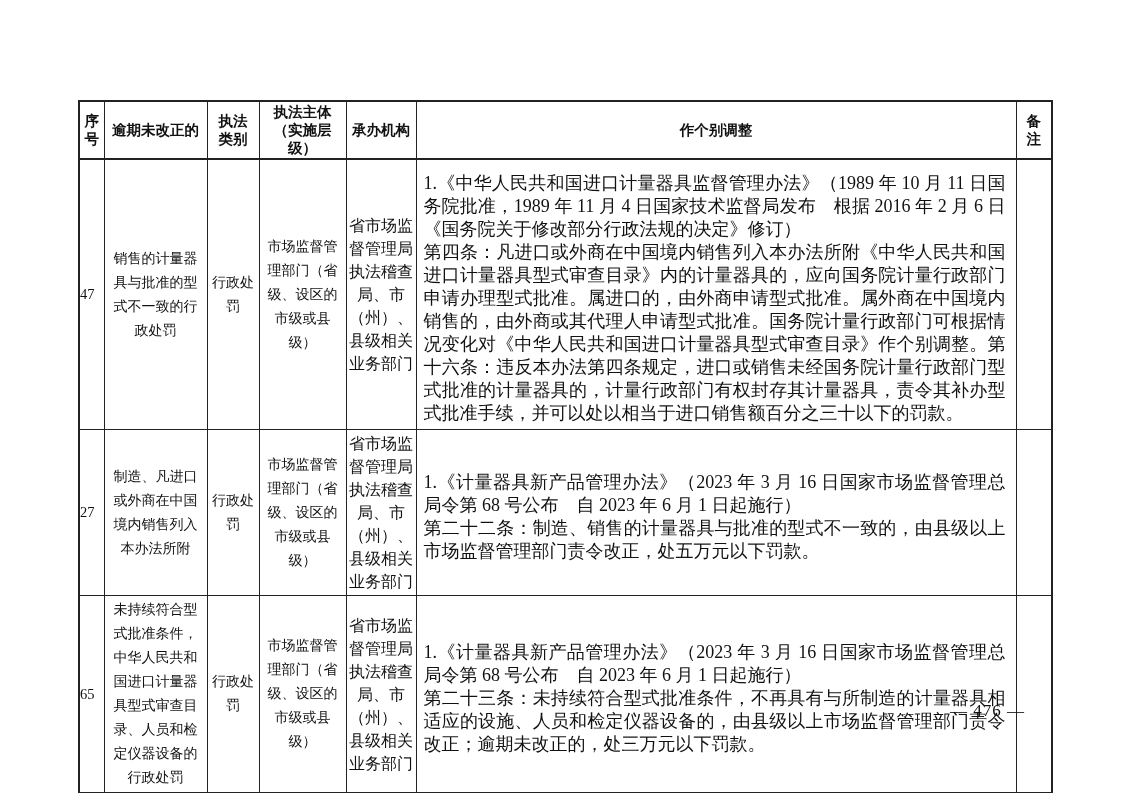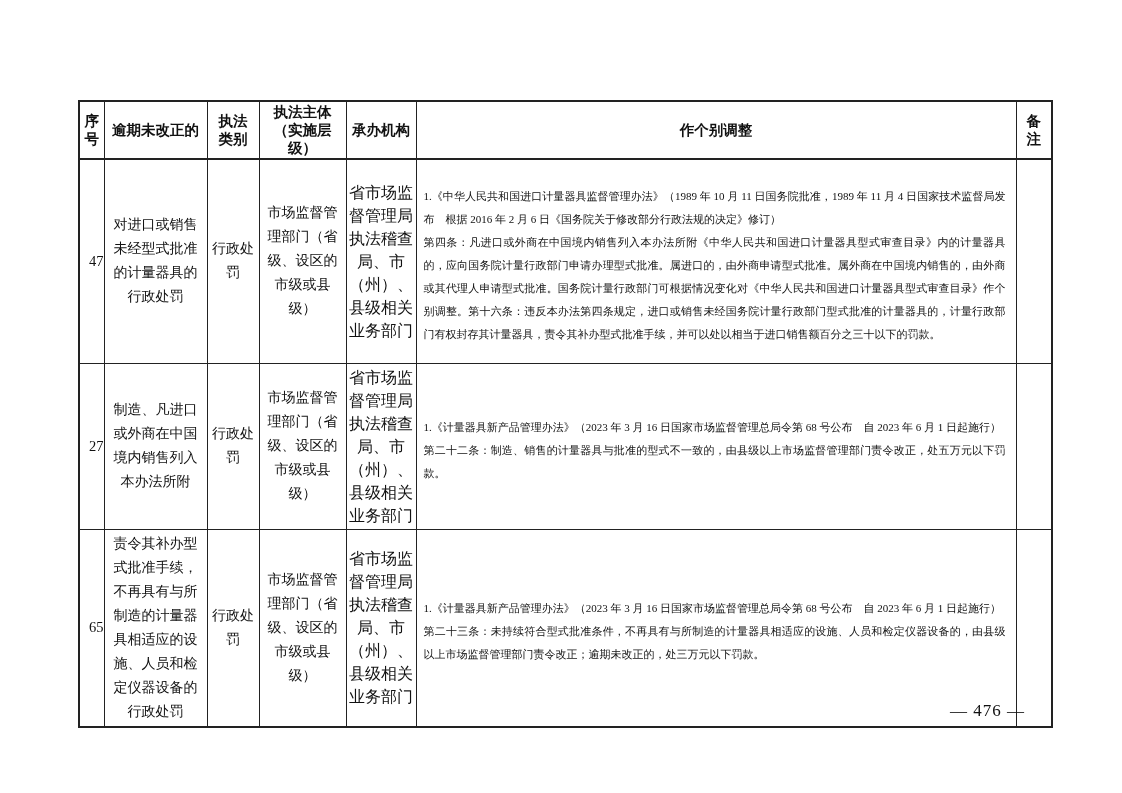--- a/index.html
+++ b/index.html
@@ -38,33 +38,33 @@
     white-space: pre-line;
     border-bottom-width: 2.5px;
   }
   .cell-center {
     text-align: center;
     font-size: 14px;
     line-height: 24px;
     padding: 2px 3px;
   }
   .cell-no {
-    text-align: right;
+    text-align: left;
     font-size: 14.5px;
     padding: 0;
   }
   .cell-agency {
     text-align: center;
     font-size: 16px;
     line-height: 23px;
     padding: 2px 2px;
   }
   .cell-basis {
     text-align: justify;
-    font-size: 11px;
+    font-size: 18px;
     line-height: 23px;
     padding: 12px 10px 4px 7px;
     white-space: pre-wrap;
     vertical-align: middle;
   }
   .cell-remark { padding: 0; }
   .page-number {
     position: absolute;
     top: 701px; left: 925px;
     width: 125px;
@@ -100,41 +100,41 @@
 （实施层级）</th>
         <th>承办机构</th>
         <th>作个别调整</th>
         <th>备
 注</th>
       </tr>
     </thead>
     <tbody>
       <tr style="height:204px">
         <td class="cell-no">47</td>
-        <td class="cell-center">对进口或销售未经型式批准的计量器具的行政处罚</td>
+        <td class="cell-center">销售的计量器具与批准的型式不一致的行政处罚</td>
         <td class="cell-center">行政处罚</td>
         <td class="cell-center">市场监督管理部门（省级、设区的市级或县级）</td>
         <td class="cell-agency">省市场监督管理局执法稽查局、市（州）、县级相关业务部门</td>
         <td class="cell-basis">1.《中华人民共和国进口计量器具监督管理办法》（1989 年 10 月 11 日国务院批准，1989 年 11 月 4 日国家技术监督局发布　根据 2016 年 2 月 6 日《国务院关于修改部分行政法规的决定》修订）
 第四条：凡进口或外商在中国境内销售列入本办法所附《中华人民共和国进口计量器具型式审查目录》内的计量器具的，应向国务院计量行政部门申请办理型式批准。属进口的，由外商申请型式批准。属外商在中国境内销售的，由外商或其代理人申请型式批准。国务院计量行政部门可根据情况变化对《中华人民共和国进口计量器具型式审查目录》作个别调整。第十六条：违反本办法第四条规定，进口或销售未经国务院计量行政部门型式批准的计量器具的，计量行政部门有权封存其计量器具，责令其补办型式批准手续，并可以处以相当于进口销售额百分之三十以下的罚款。</td>
         <td class="cell-remark"></td>
       </tr>
       <tr style="height:166px">
         <td class="cell-no">27</td>
         <td class="cell-center">制造、凡进口或外商在中国境内销售列入本办法所附</td>
         <td class="cell-center">行政处罚</td>
         <td class="cell-center">市场监督管理部门（省级、设区的市级或县级）</td>
         <td class="cell-agency">省市场监督管理局执法稽查局、市（州）、县级相关业务部门</td>
         <td class="cell-basis">1.《计量器具新产品管理办法》（2023 年 3 月 16 日国家市场监督管理总局令第 68 号公布　自 2023 年 6 月 1 日起施行）
 第二十二条：制造、销售的计量器具与批准的型式不一致的，由县级以上市场监督管理部门责令改正，处五万元以下罚款。</td>
         <td class="cell-remark"></td>
       </tr>
       <tr style="height:182px">
         <td class="cell-no">65</td>
-        <td class="cell-center">责令其补办型式批准手续，不再具有与所制造的计量器具相适应的设施、人员和检定仪器设备的行政处罚</td>
+        <td class="cell-center">未持续符合型式批准条件，中华人民共和国进口计量器具型式审查目录、人员和检定仪器设备的行政处罚</td>
         <td class="cell-center">行政处罚</td>
         <td class="cell-center">市场监督管理部门（省级、设区的市级或县级）</td>
         <td class="cell-agency">省市场监督管理局执法稽查局、市（州）、县级相关业务部门</td>
         <td class="cell-basis">1.《计量器具新产品管理办法》（2023 年 3 月 16 日国家市场监督管理总局令第 68 号公布　自 2023 年 6 月 1 日起施行）
 第二十三条：未持续符合型式批准条件，不再具有与所制造的计量器具相适应的设施、人员和检定仪器设备的，由县级以上市场监督管理部门责令改正；逾期未改正的，处三万元以下罚款。</td>
         <td class="cell-remark"></td>
       </tr>
     </tbody>
   </table>
 

